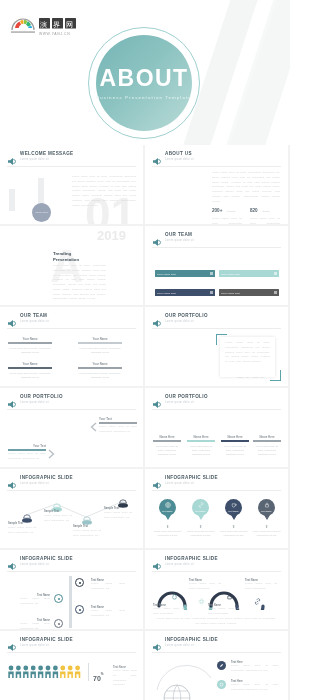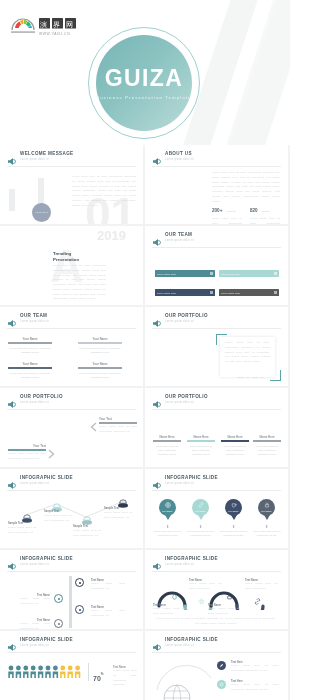--- a/index.html
+++ b/index.html
@@ -112,21 +112,21 @@
             <text x="43" y="13.5">界</text>
             <text x="56" y="13.5">网</text>
         </g>
         <text x="29" y="21.5" fill="#9b9b9b" font-size="3.4" font-family="Liberation Sans" letter-spacing="0.6">WWW.YANJ.CN</text>
       </svg>
     </div>
 
     <div class="circle-wrap">
       <div class="ring"></div>
       <div class="disc">
-        <div class="cover-title">GUIZA</div>
+        <div class="cover-title">ABOUT</div>
         <div class="cover-sub">Business Presentation Template</div>
       </div>
     </div>
   </div>
 
   <div class="grid">
 
     <div class="slide">
       <div class="hdr">
         <div class="hicon">

